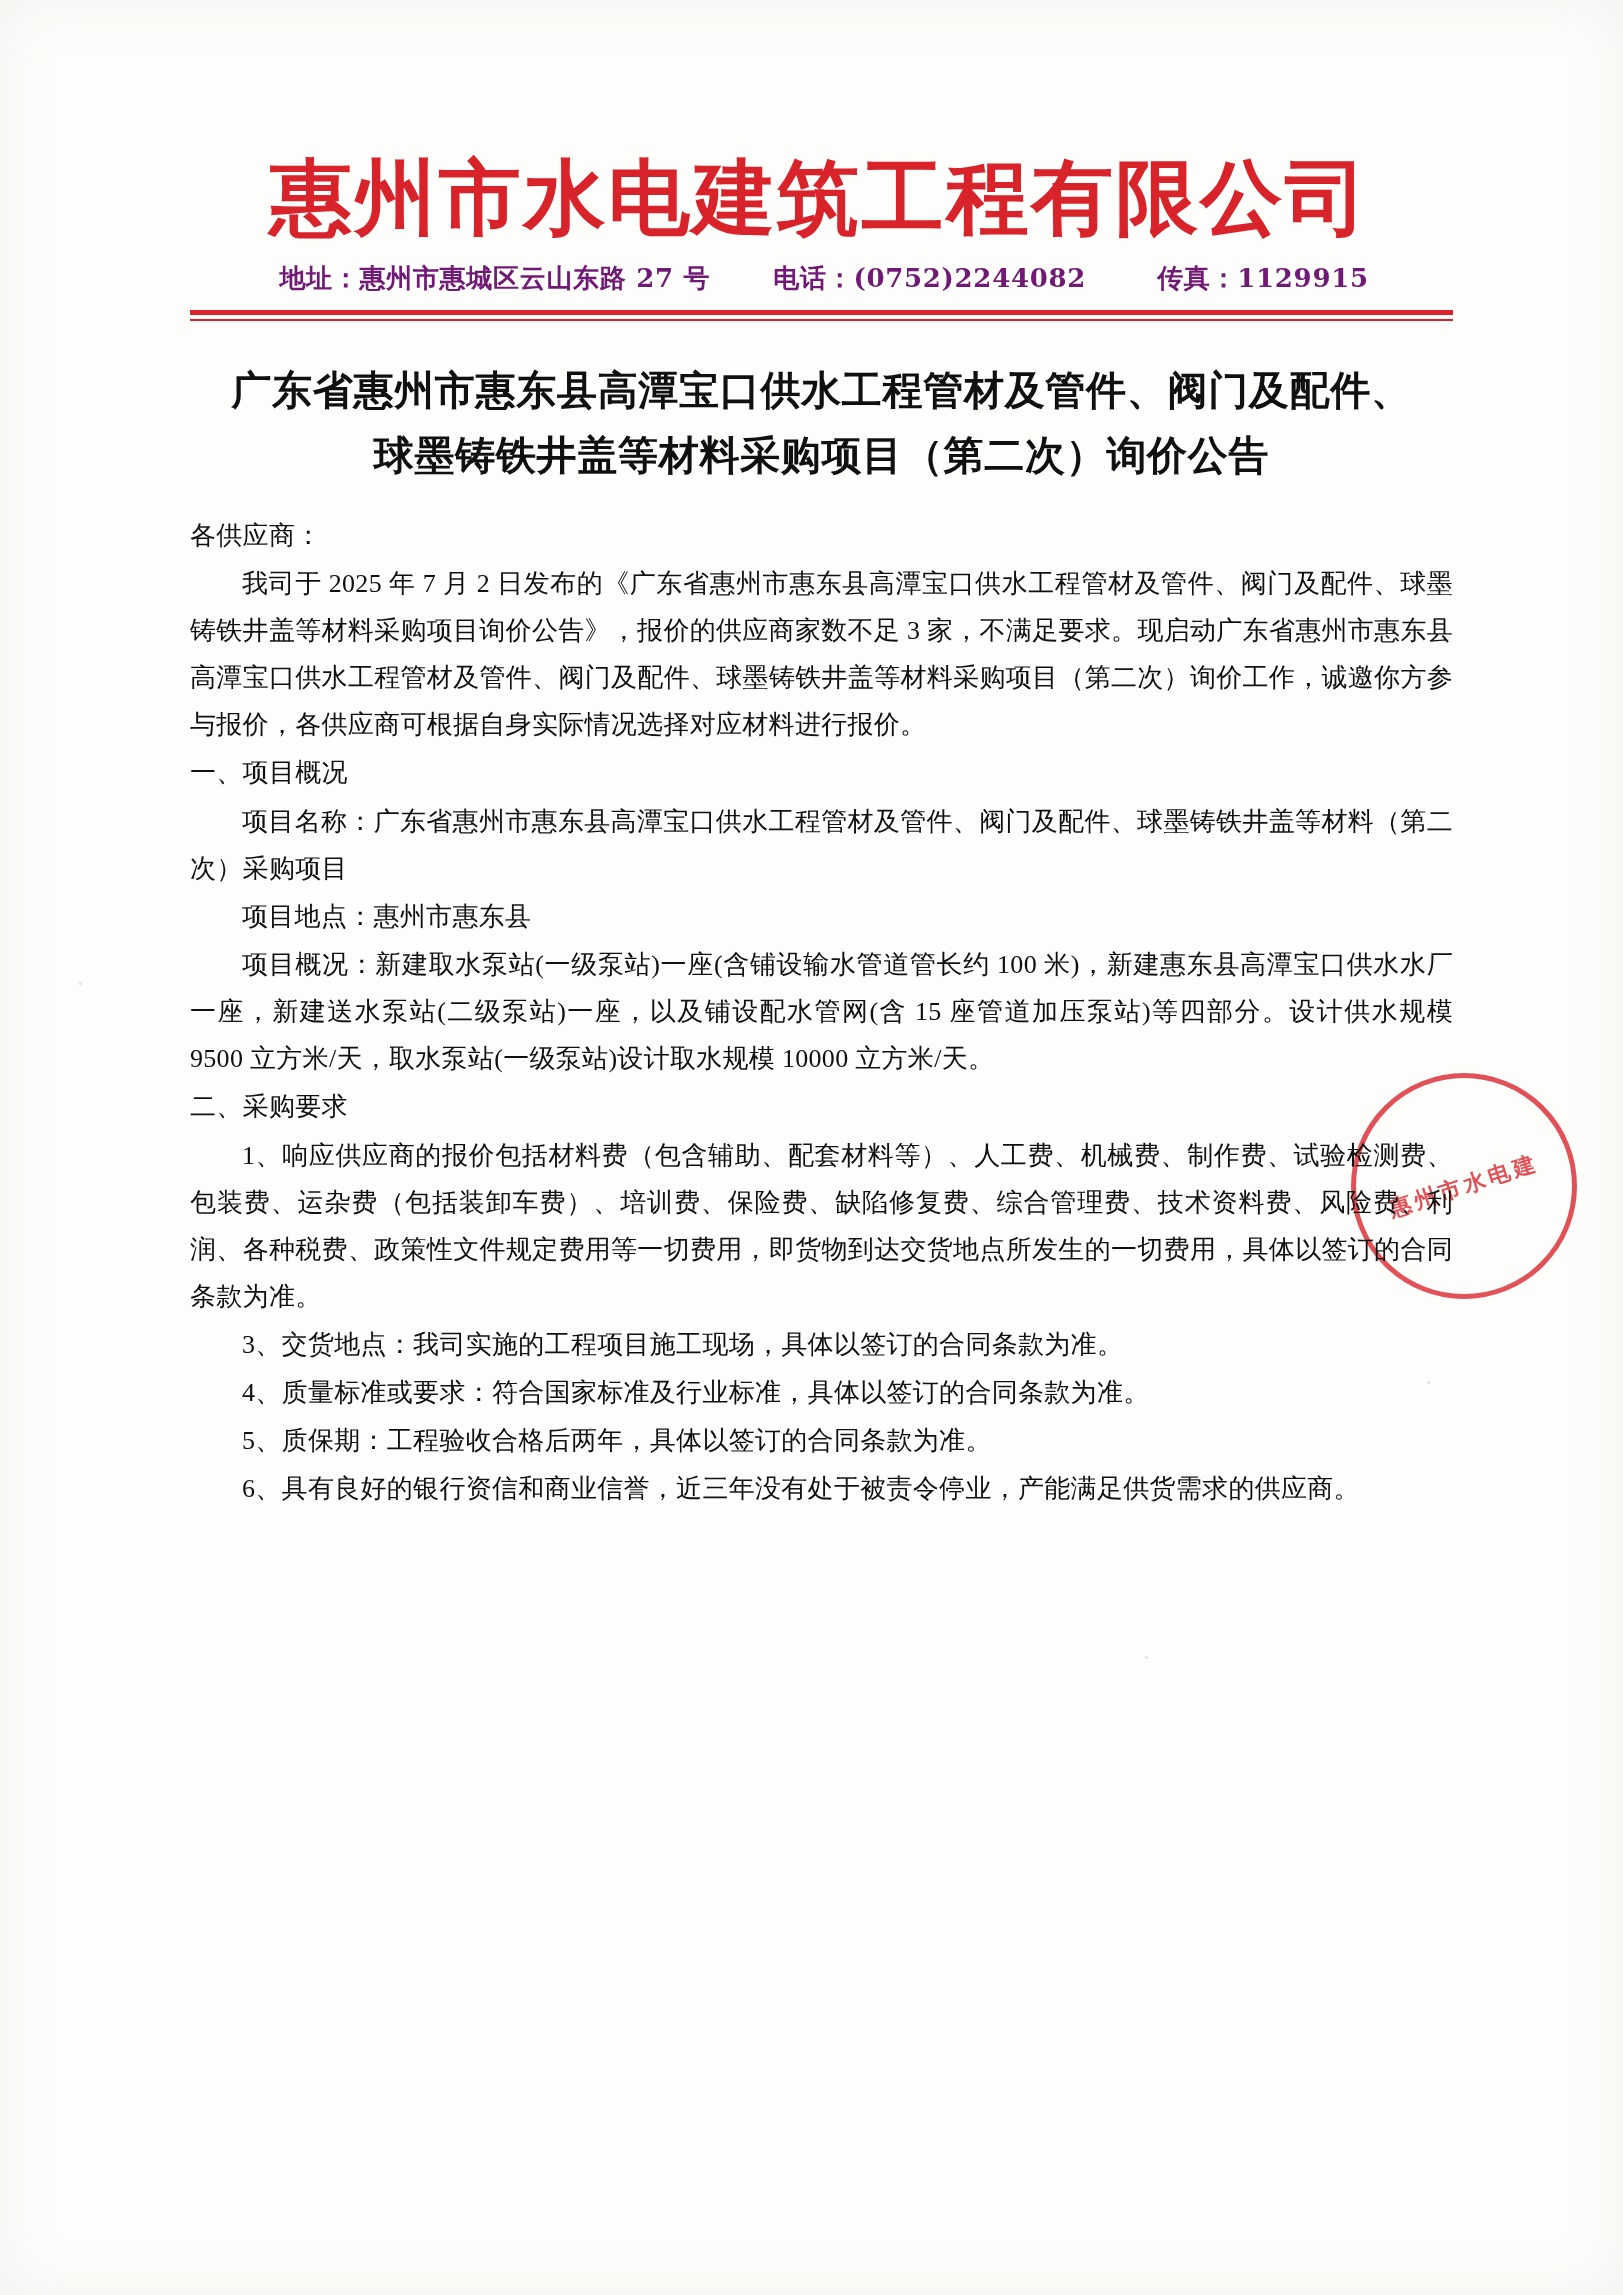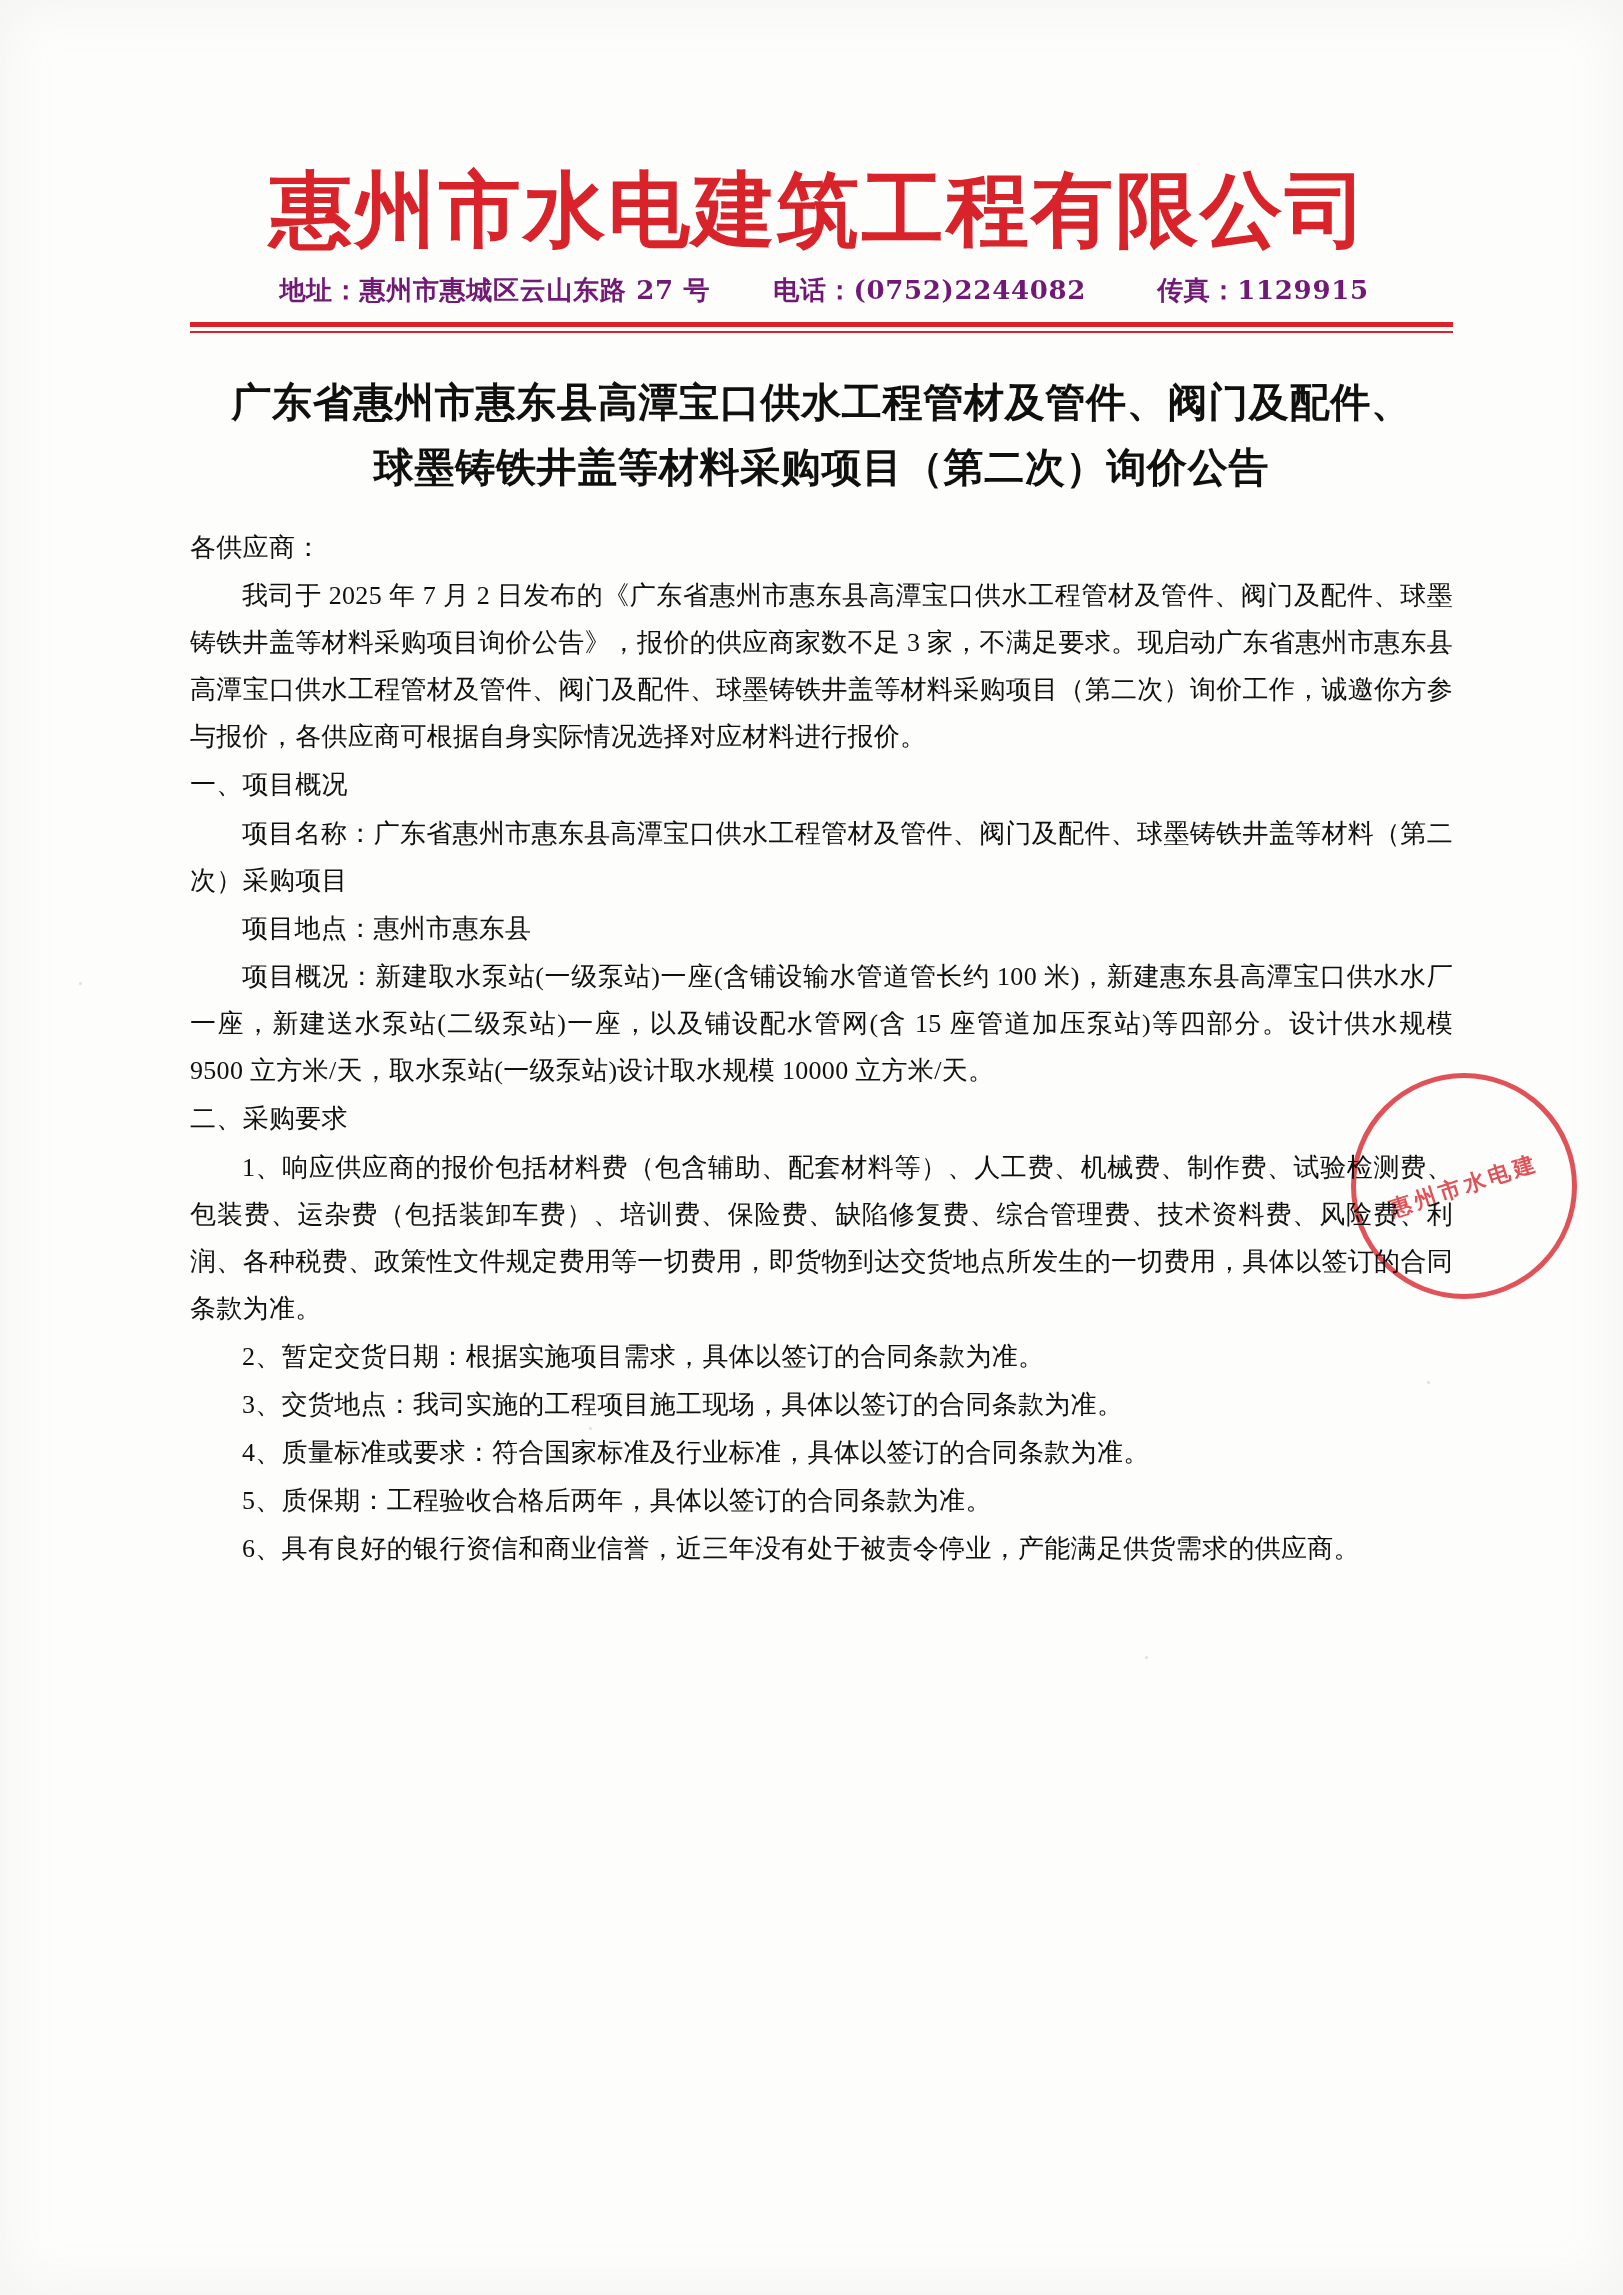--- a/index.html
+++ b/index.html
@@ -28,21 +28,21 @@
   .paper-edge {
     position: absolute;
     inset: 0;
     pointer-events: none;
     box-shadow: inset 0 0 59px rgba(150,145,135,0.10);
   }
 
   .content {
     position: absolute;
     left: 190px;
-    top: 164px;
+    top: 152px;
     width: 1263px;
   }
 
   
   .letterhead {
     width: 100%;
     text-align: center;
   }
   .company-name {
     color: #d8232a;
@@ -196,21 +196,20 @@
 
       <p class="p indent2">项目名称：广东省惠州市惠东县高潭宝口供水工程管材及管件、阀门及配件、球墨铸铁井盖等材料（第二次）采购项目</p>
 
       <p class="p indent2">项目地点：惠州市惠东县</p>
 
       <p class="p indent2">项目概况：新建取水泵站(一级泵站)一座(含铺设输水管道管长约 100 米)，新建惠东县高潭宝口供水水厂一座，新建送水泵站(二级泵站)一座，以及铺设配水管网(含 15 座管道加压泵站)等四部分。设计供水规模 9500 立方米/天，取水泵站(一级泵站)设计取水规模 10000 立方米/天。</p>
 
       <p class="p no-indent section-head">二、采购要求</p>
 
       <p class="p indent2">1、响应供应商的报价包括材料费（包含辅助、配套材料等）、人工费、机械费、制作费、试验检测费、包装费、运杂费（包括装卸车费）、培训费、保险费、缺陷修复费、综合管理费、技术资料费、风险费、利润、各种税费、政策性文件规定费用等一切费用，即货物到达交货地点所发生的一切费用，具体以签订的合同条款为准。</p>
-      <p class="p indent2">2、暂定交货日期：根据实施项目需求，具体以签订的合同条款为准。</p>
       <p class="p indent2">3、交货地点：我司实施的工程项目施工现场，具体以签订的合同条款为准。</p>
       <p class="p indent2">4、质量标准或要求：符合国家标准及行业标准，具体以签订的合同条款为准。</p>
       <p class="p indent2">5、质保期：工程验收合格后两年，具体以签订的合同条款为准。</p>
       <p class="p indent2">6、具有良好的银行资信和商业信誉，近三年没有处于被责令停业，产能满足供货需求的供应商。</p>
 
     </div>
   </div>
 </div>
 
 

